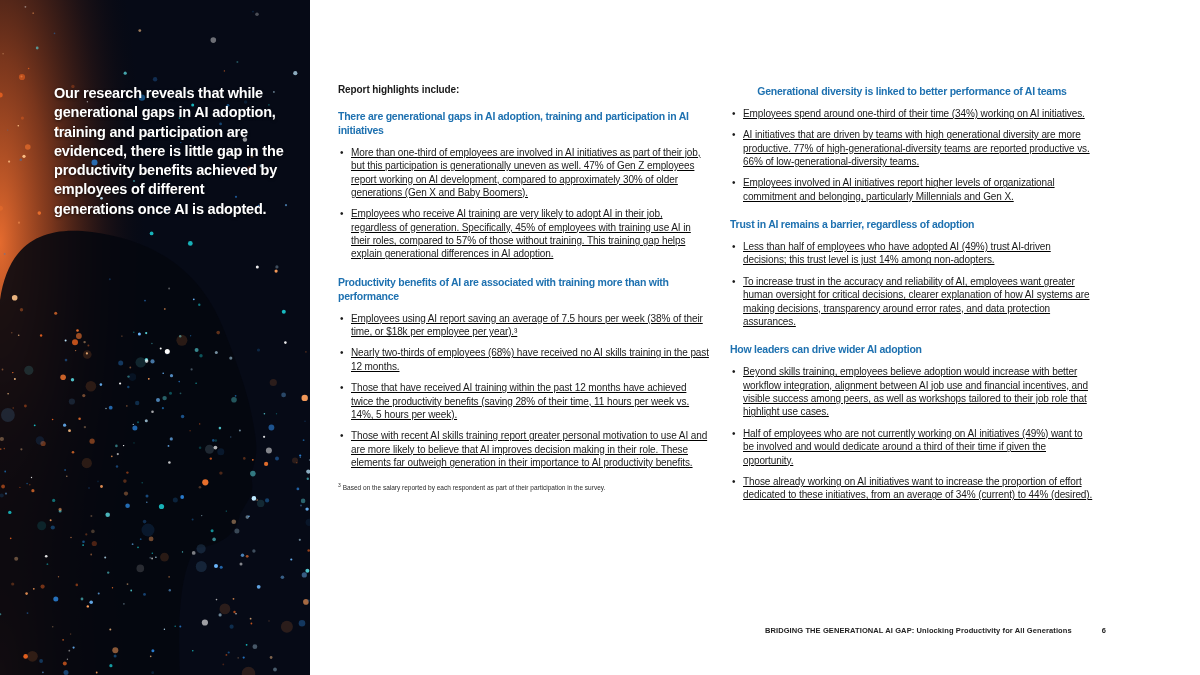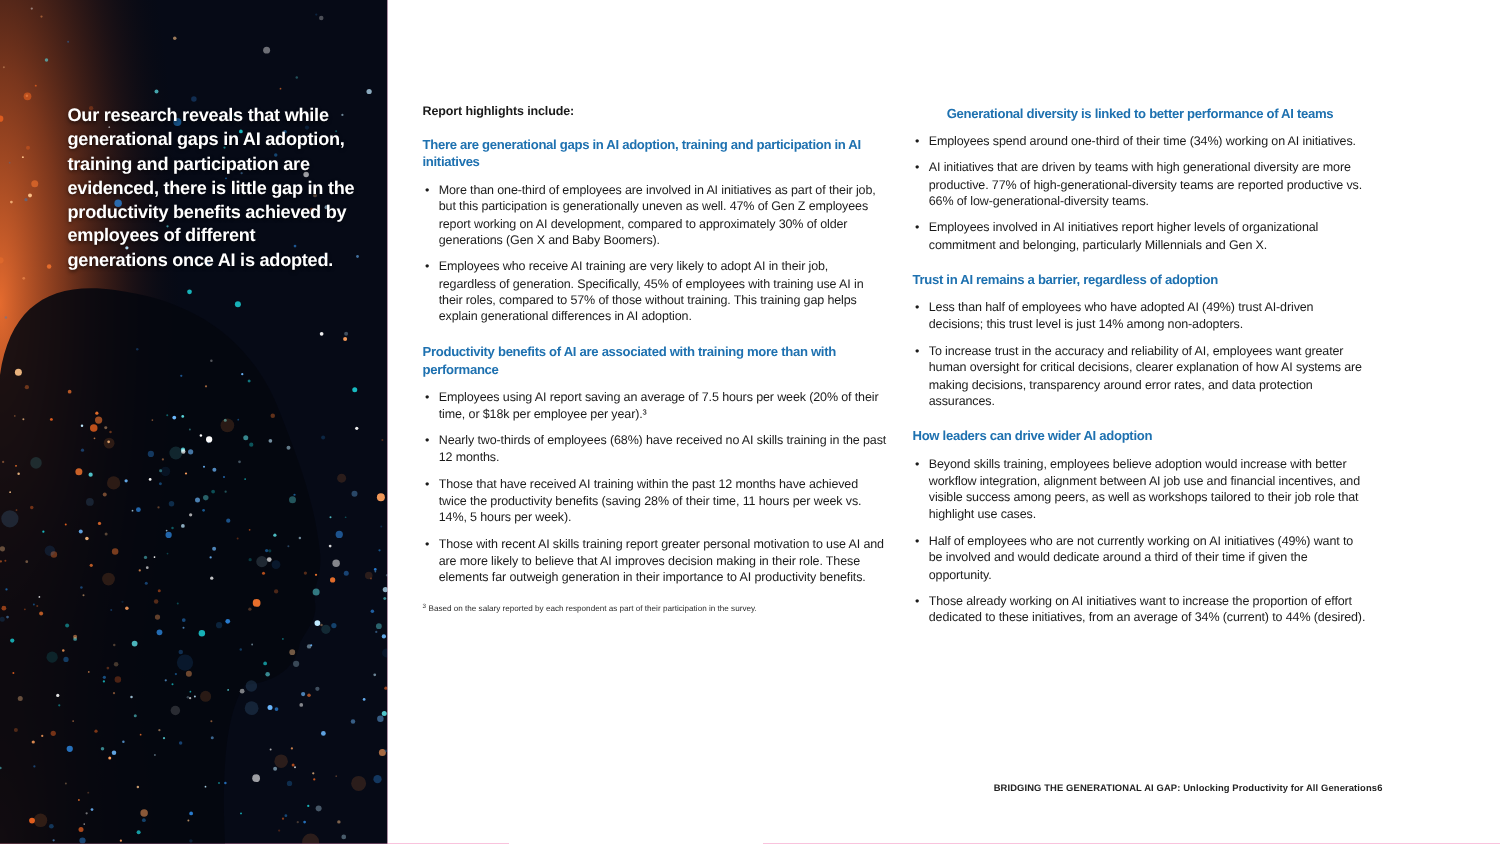--- a/index.html
+++ b/index.html
@@ -1,21 +1,21 @@
 <!DOCTYPE html>
 <html><head>
 <meta charset="utf-8">
 <style>
   * { margin: 0; padding: 0; box-sizing: border-box; }
   html, body { background: #ffffff; }
   .page {
     position: relative;
     width: 1200px;
     height: 675px;
-    background: #ec4899;
+    background: #14b8a6;
     overflow: hidden;
     font-family: "Liberation Sans", sans-serif;
   }
   
   .sidebar {
     position: absolute;
     left: 0; top: 0;
     width: 310px; height: 675px;
     background: #060a16;
     overflow: hidden;
@@ -51,21 +51,21 @@
   }
   .section-heading {
     color: #1e71b0;
     font-size: 10.5px;
     font-weight: 700;
     line-height: 1.32;
     letter-spacing: -0.25px;
     margin: 15px 0 8px 0;
   }
   .col .section-heading:first-child { margin-top: 1px; text-align: center; }
-  ul.bullets { list-style: none; }
+  ul.bullets { list-style: none; text-decoration: underline; }
   ul.bullets li {
     position: relative;
     padding-left: 13px;
     margin-bottom: 8px;
     font-size: 10px;
     line-height: 1.34;
     color: #1b1b1b;
     letter-spacing: -0.1px;
   }
   ul.bullets li::before {
@@ -80,21 +80,21 @@
     font-size: 6.5px;
     color: #2a2a2a;
     letter-spacing: 0;
   }
   .footnote sup { font-size: 5px; margin-right: 2px; }
   .page-footer {
     position: absolute;
     right: 94px; bottom: 40px;
     display: flex;
     align-items: baseline;
-    gap: 0;
+    gap: 30px;
     font-size: 7.5px;
     font-weight: 700;
     color: #222222;
     letter-spacing: 0.1px;
   }
 </style>
 </head>
 <body>
 
 <div class="page">
@@ -503,21 +503,21 @@
       <p class="intro">Report highlights include:</p>
 
       <h3 class="section-heading">There are generational gaps in AI adoption, training and participation in AI initiatives</h3>
       <ul class="bullets">
         <li><span>More than one-third of employees are involved in AI initiatives as part of their job, but this participation is generationally uneven as well. 47% of Gen Z employees report working on AI development, compared to approximately 30% of older generations (Gen X and Baby Boomers).</span></li>
         <li><span>Employees who receive AI training are very likely to adopt AI in their job, regardless of generation. Specifically, 45% of employees with training use AI in their roles, compared to 57% of those without training. This training gap helps explain generational differences in AI adoption.</span></li>
       </ul>
 
       <h3 class="section-heading">Productivity benefits of AI are associated with training more than with performance</h3>
       <ul class="bullets">
-        <li><span>Employees using AI report saving an average of 7.5 hours per week (20% of their time, or $18k per employee per year).³</span></li>
+        <li><span>Employees using AI report saving an average of 7.5 hours per week (38% of their time, or $18k per employee per year).³</span></li>
         <li><span>Nearly two-thirds of employees (68%) have received no AI skills training in the past 12 months.</span></li>
         <li><span>Those that have received AI training within the past 12 months have achieved twice the productivity benefits (saving 28% of their time, 11 hours per week vs. 14%, 5 hours per week).</span></li>
         <li><span>Those with recent AI skills training report greater personal motivation to use AI and are more likely to believe that AI improves decision making in their role. These elements far outweigh generation in their importance to AI productivity benefits.</span></li>
       </ul>
 
       <p class="footnote"><sup>3</sup><span>Based on the salary reported by each respondent as part of their participation in the survey.</span></p>
     </div>
 
     <div class="col col-right">
       <h3 class="section-heading">Generational diversity is linked to better performance of AI teams</h3>

